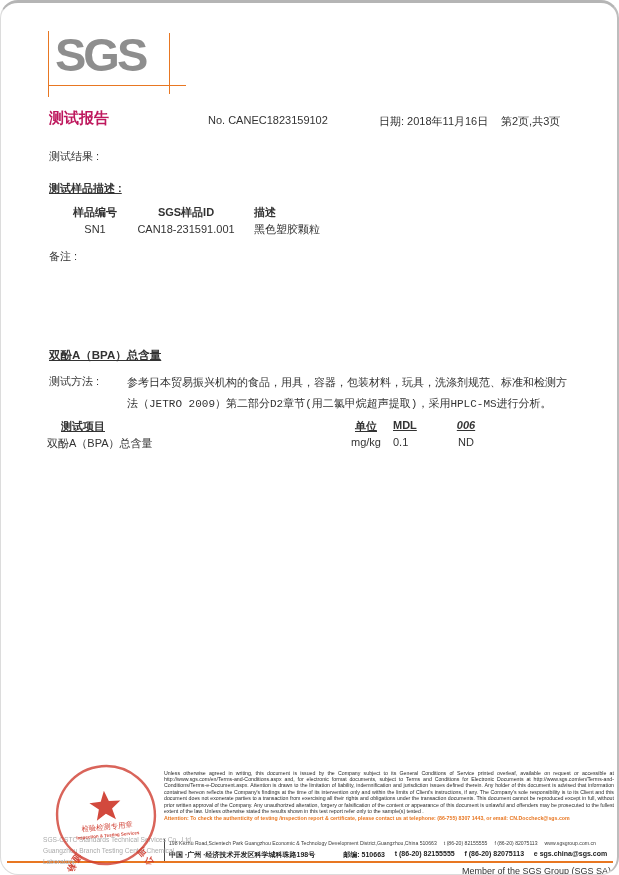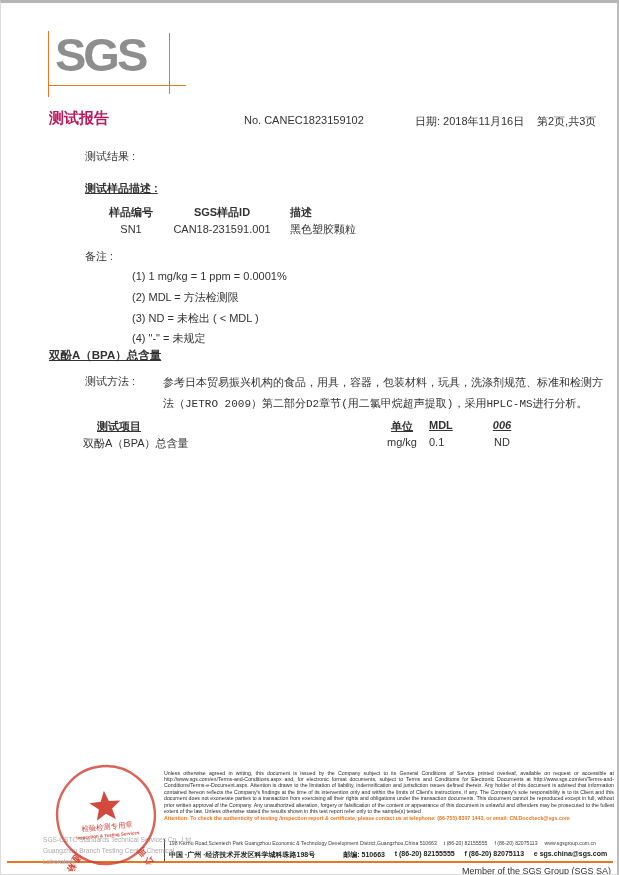--- a/index.html
+++ b/index.html
@@ -1,24 +1,24 @@
 <!DOCTYPE html>
 <html><head>
 <meta charset="utf-8">
 <style>
   html,body { margin:0; padding:0; background:#ffffff; }
   .page {
     position:relative; width:619px; height:875px; background:#fff;
     font-family:"Liberation Sans","DejaVu Sans",sans-serif; color:#333;
     box-sizing:border-box; overflow:hidden;
     border-top:3px solid #b5b5b5; border-right:2px solid #bdbdbd;
-    border-left:1px solid #dcdcdc; border-bottom:1px solid #dcdcdc;
+    border-left:1px solid #dcdcdc; border-bottom:1px solid #dcdcdc;border-radius:18px;
   }
   .abs { position:absolute; }
-  .t11 { font-size:11px; color:#333;margin-left:36px; }
+  .t11 { font-size:11px; color:#333; }
   .bold { font-weight:bold; }
   .ul { text-decoration:underline; }
 
   
   .logo-text { left:54px; top:24px; font-size:47px; font-weight:bold; color:#8e8e8e; letter-spacing:-3px; }
   .logo-vline1 { left:47px; top:28px; width:1px; height:66px; background:#e87722; }
   .logo-vline2 { left:168px; top:30px; width:1px; height:61px; background:#e87722; }
   .logo-hline  { left:47px; top:82px; width:138px; height:1px; background:#e87722; }
 
   
@@ -89,26 +89,20 @@
       <div class="s-c3">描述</div>
     </div>
     <div class="s-row">
       <div class="s-c1">SN1</div>
       <div class="s-c2">CAN18-231591.001</div>
       <div class="s-c3">黑色塑胶颗粒</div>
     </div>
   </div>
 
   <div class="abs t11" style="left:48px; top:246px;">备注 :</div>
-  <div class="abs notes-list t11">
-    <div>(1) 1 mg/kg = 1 ppm = 0.0001%</div>
-    <div>(2) MDL = 方法检测限</div>
-    <div>(3) ND = 未检出 ( &lt; MDL )</div>
-    <div>(4) "-" = 未规定</div>
-  </div>
 
   <div class="abs bpa-title bold ul">双酚A（BPA）总含量</div>
   <div class="abs t11" style="left:48px; top:371px;">测试方法 :</div>
   <div class="abs method-text t11">参考日本贸易振兴机构的食品，用具，容器，包装材料，玩具，洗涤剂规范、标准和检测方法（JETRO 2009）第二部分D2章节(用二氯甲烷超声提取)，采用HPLC-MS进行分析。</div>
 
   <div class="abs rt-head rt-item-h t11 bold ul">测试项目</div>
   <div class="abs rt-head rt-unit t11 bold ul">单位</div>
   <div class="abs rt-head rt-mdl t11 bold ul">MDL</div>
   <div class="abs rt-head rt-001 t11 bold ul">006</div>
 

